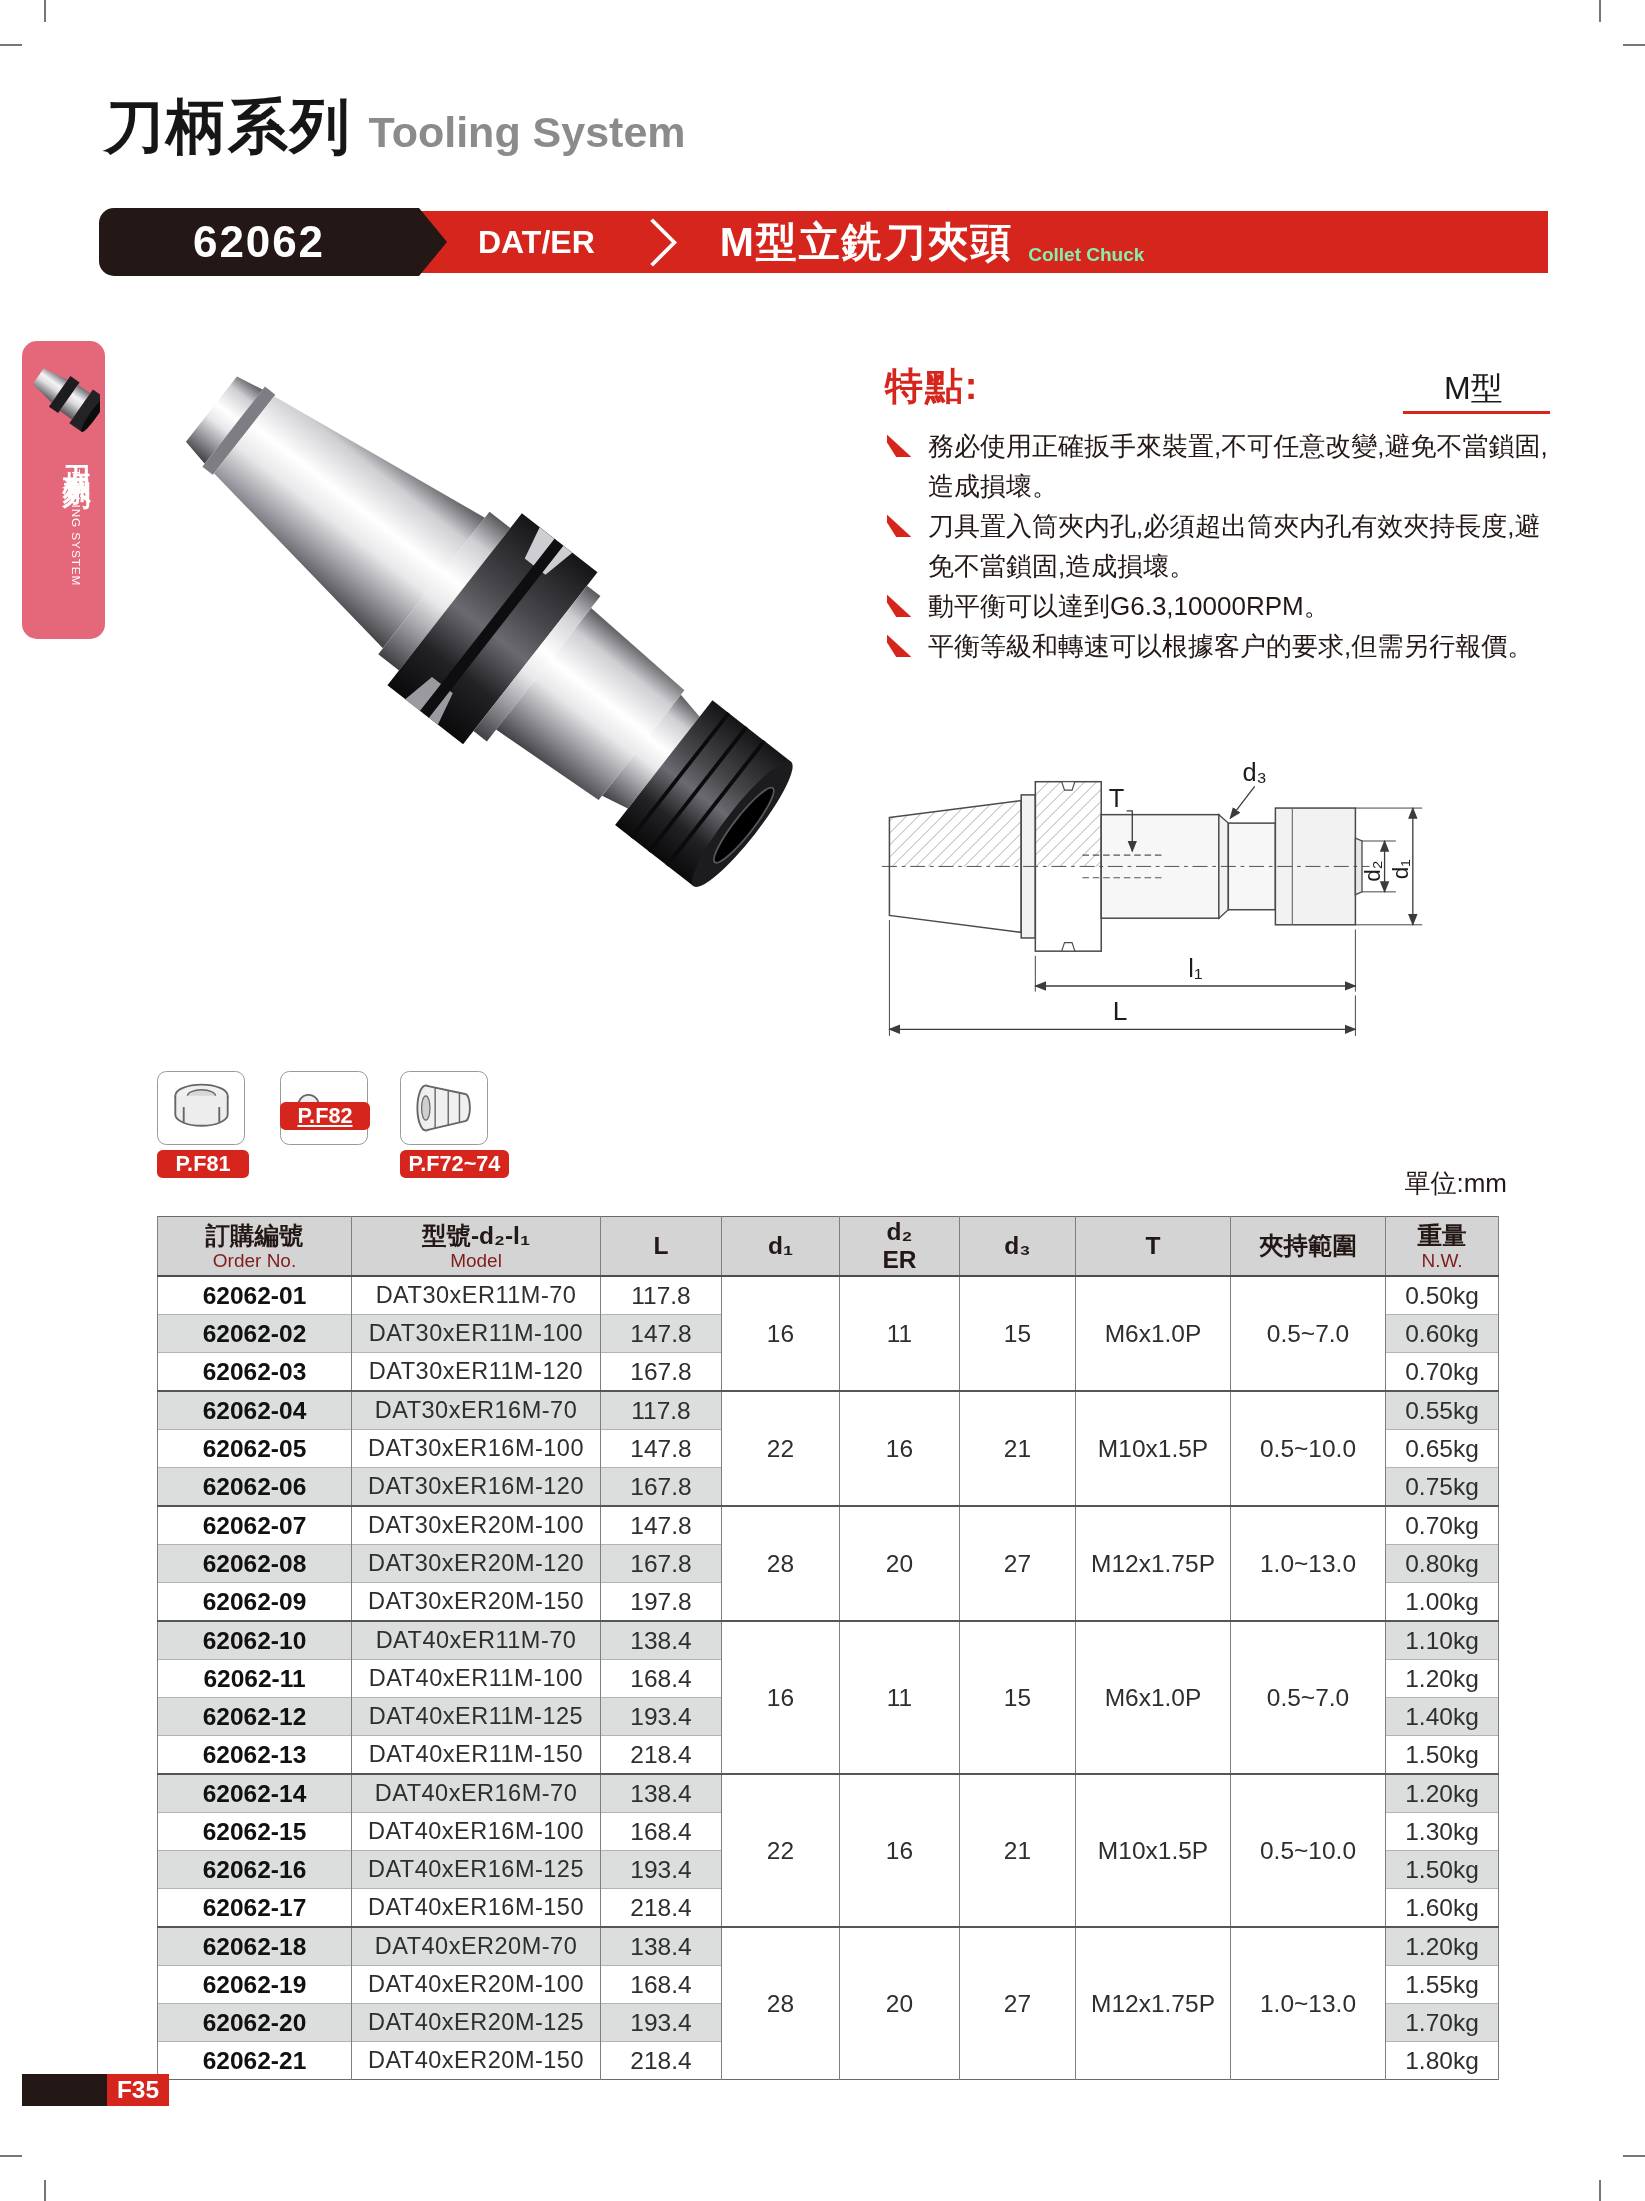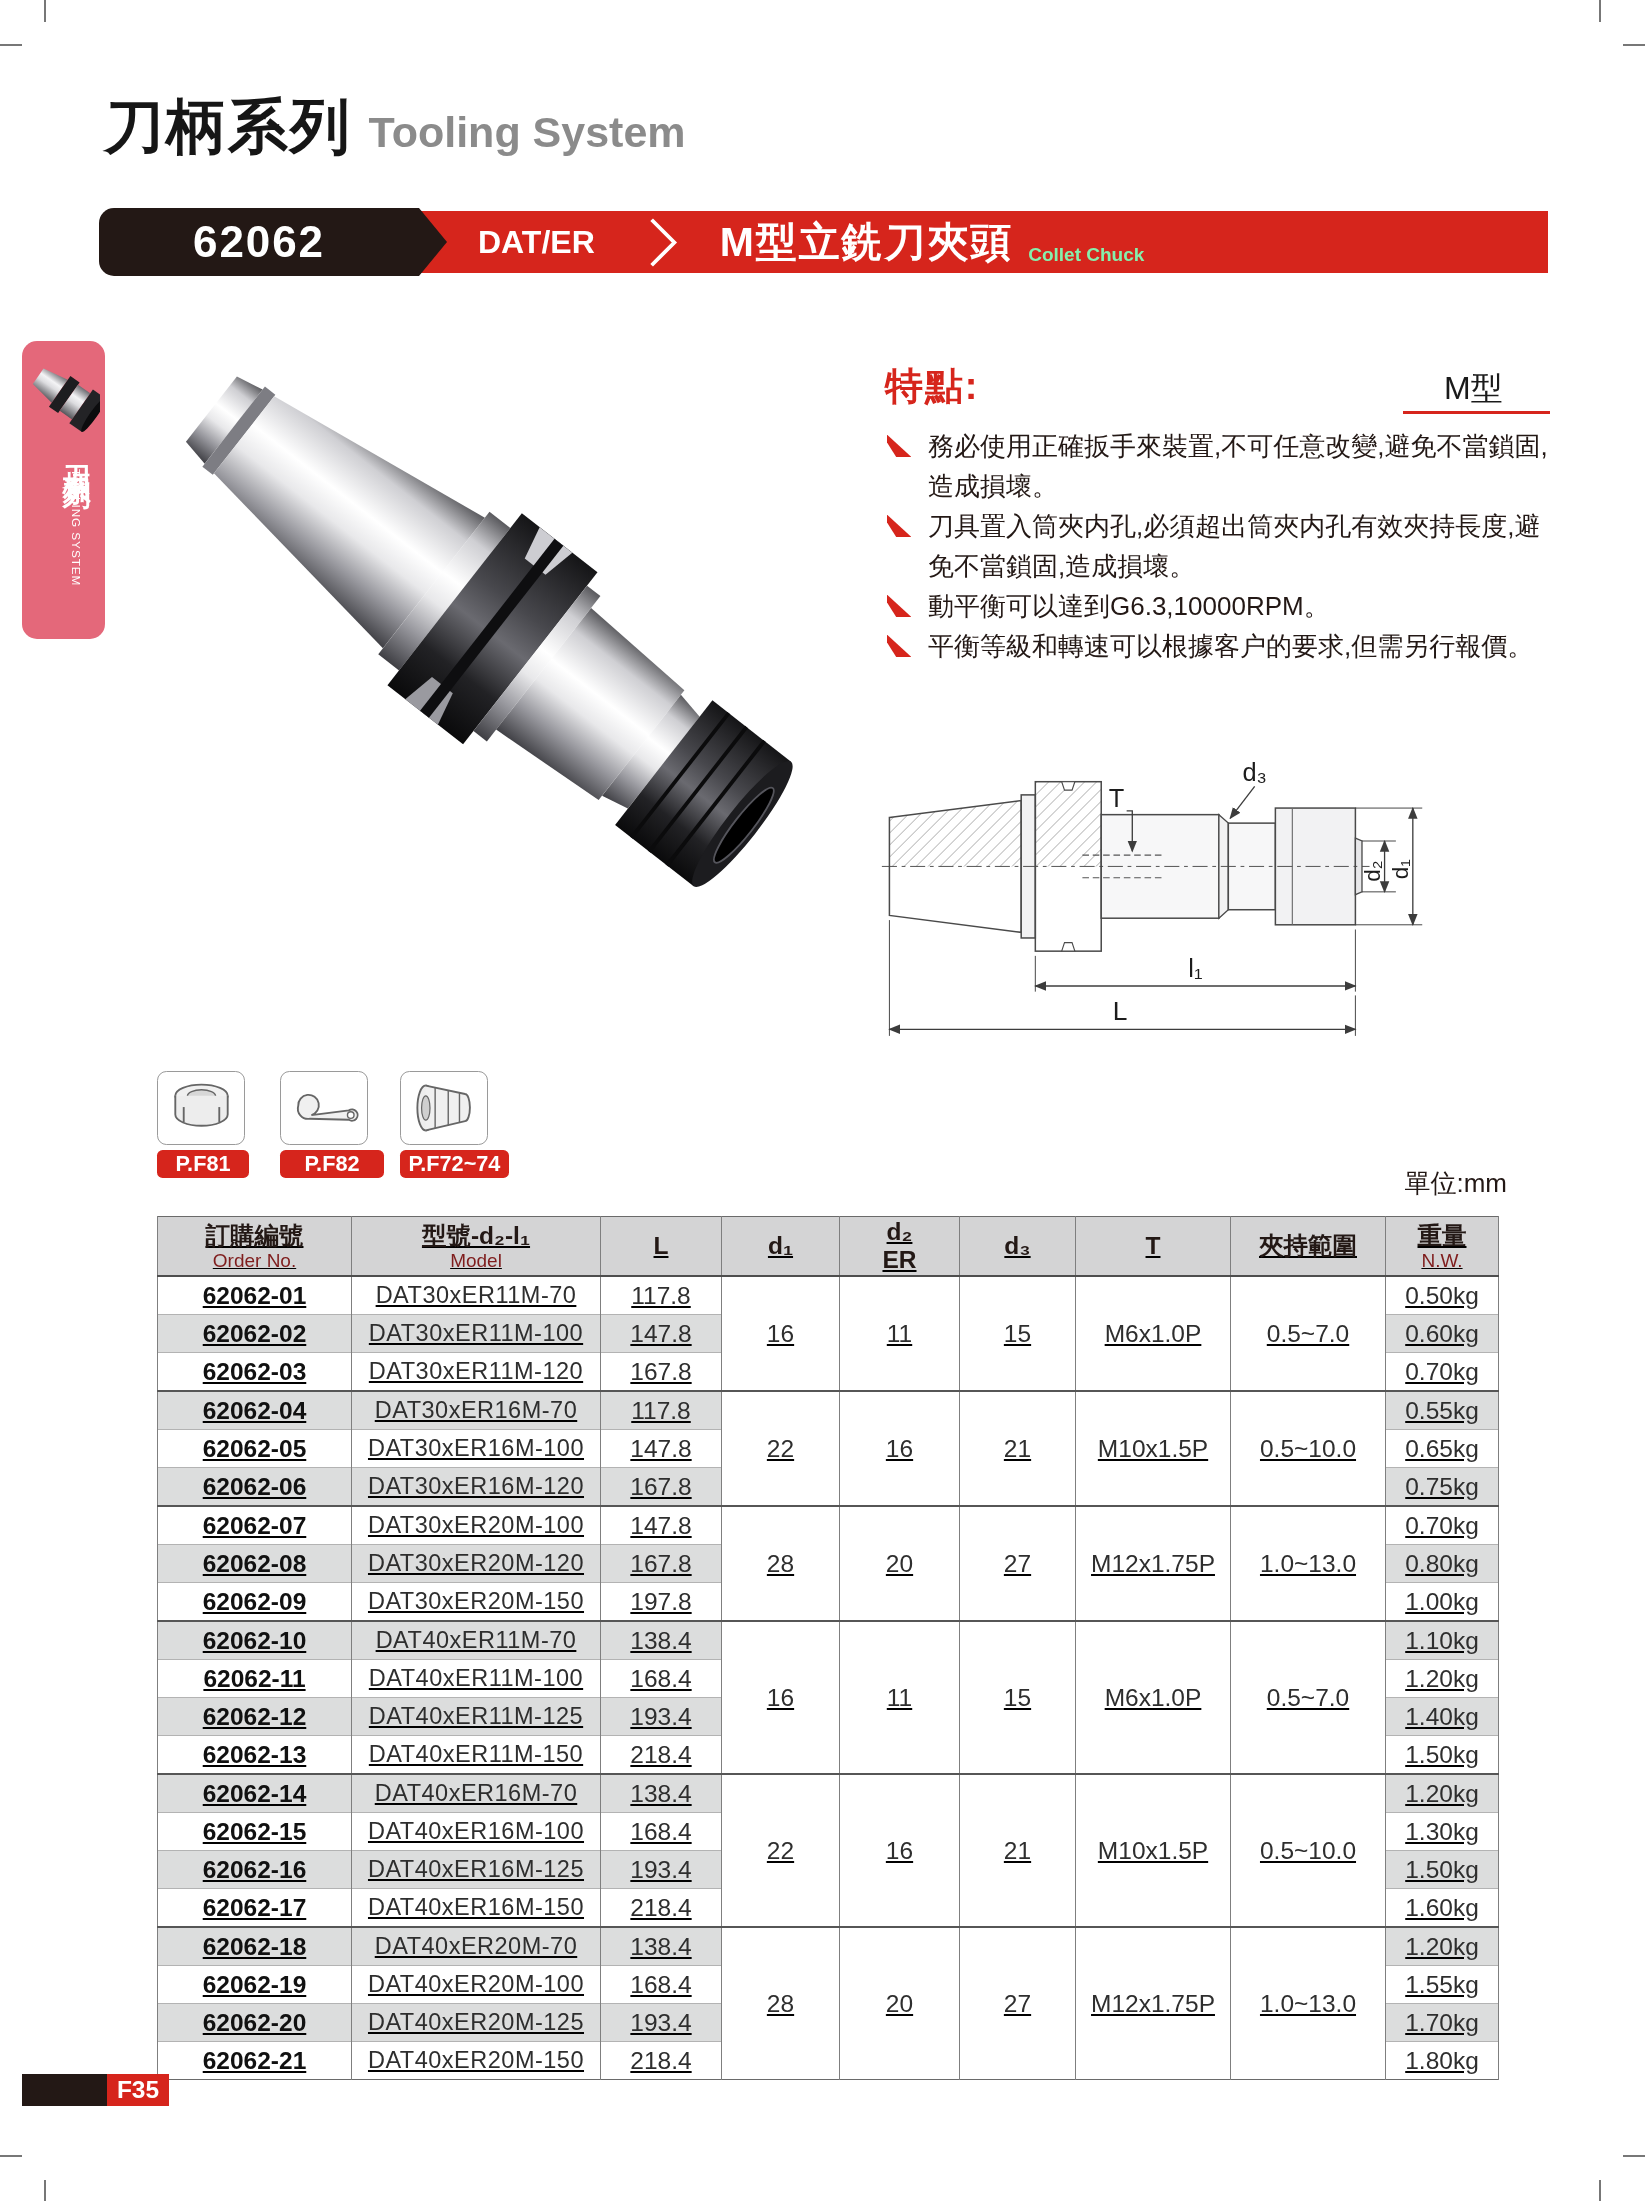--- a/index.html
+++ b/index.html
@@ -42,21 +42,21 @@
 
   
   .acc-box{width:86px;height:72px;border:1.9px solid #9a9a9a;border-radius:9.4px;background:#fff;display:flex;align-items:center;justify-content:center;}
   .acc-badge{height:28px;background:#d6251c;border-radius:5.6px;color:#fff;font-weight:bold;font-size:21.7px;display:flex;align-items:center;justify-content:center;}
 
   .unit-label{left:1347px;top:1166px;width:160px;text-align:right;font-size:26px;color:#231815;}
 
   
   .spec-table{position:absolute;left:157px;top:1216px;border-collapse:collapse;table-layout:fixed;width:1340px;}
   .spec-table th,.spec-table td{border-left:1.9px solid #7f7f7f;border-right:1.9px solid #7f7f7f;text-align:center;vertical-align:middle;padding:0;}
-  .spec-table{border:1.9px solid #6a6a6a;text-decoration:underline;}
+  .spec-table{border:1.9px solid #6a6a6a;}
   .spec-table thead th{background:#d4d4d5;border-bottom:2.8px solid #4e4e4e;height:58px;}
   .th-zh{display:block;font-size:24.5px;font-weight:bold;color:#231815;line-height:28px;white-space:pre-line;}
   .th-en{display:block;font-size:19px;font-weight:normal;color:#7f1d1d;line-height:21px;}
   .spec-table tbody td{height:37px;font-size:24.5px;color:#2e2e2e;border-top:0.9px solid #b3b3b3;background:#fff;}
   .spec-table tbody tr.group-start td{border-top:2.4px solid #565656;}
   .spec-table tbody td.shaded{background:#dcdddd;}
   .spec-table tbody td.c-order{font-weight:bold;color:#111;font-size:24.5px;}
   .spec-table tbody td.c-model{font-size:23.5px;letter-spacing:0.5px;}
   .spec-table tbody td.merged{background:#fff;}
 
@@ -236,21 +236,21 @@
           <line x1="58" y1="30" x2="58" y2="46" stroke="#666" stroke-width="2"></line>
         </svg>
       </div>
       <div class="abs acc-badge" style="left: 157px; top: 1150px; width: 92px;">P.F81</div>
       <div class="abs acc-box" style="left: 280px; top: 1071px;">
         <svg width="75" height="55" viewBox="0 0 80 58">
           <path d="M12,26 a11,11 0 1 1 14,10 L66,31 a6,6 0 1 1 0,10 L24,40 a11,11 0 0 1 -12,-14 z" fill="#f0f0f0" stroke="#666" stroke-width="2"></path>
           <circle cx="68" cy="36" r="3.5" fill="#fff" stroke="#666" stroke-width="1.5"></circle>
         </svg>
       </div>
-      <div class="abs acc-badge" style="left: 280px; top: 1150px; width: 104px;">P.F82</div>
+      <div class="abs acc-badge" style="left: 280px; top: 1102px; width: 90px; text-decoration: underline;">P.F82</div>
       <div class="abs acc-box" style="left: 400px; top: 1071px;">
         <svg width="75" height="58" viewBox="0 0 80 62">
           <ellipse cx="20" cy="31" rx="9" ry="24" fill="#ededed" stroke="#666" stroke-width="2"></ellipse>
           <path d="M20,7 L62,16 a5,14 0 0 1 0,29 L20,55" fill="#f0f0f0" stroke="#666" stroke-width="2"></path>
           <line x1="30" y1="9" x2="30" y2="53" stroke="#666" stroke-width="1.5"></line>
           <line x1="44" y1="12" x2="44" y2="50" stroke="#666" stroke-width="1.5"></line>
           <line x1="56" y1="15" x2="56" y2="47" stroke="#666" stroke-width="1.5"></line>
           <ellipse cx="20" cy="31" rx="4.5" ry="13" fill="#cfcfcf" stroke="#666" stroke-width="1.3"></ellipse>
         </svg>
       </div>

